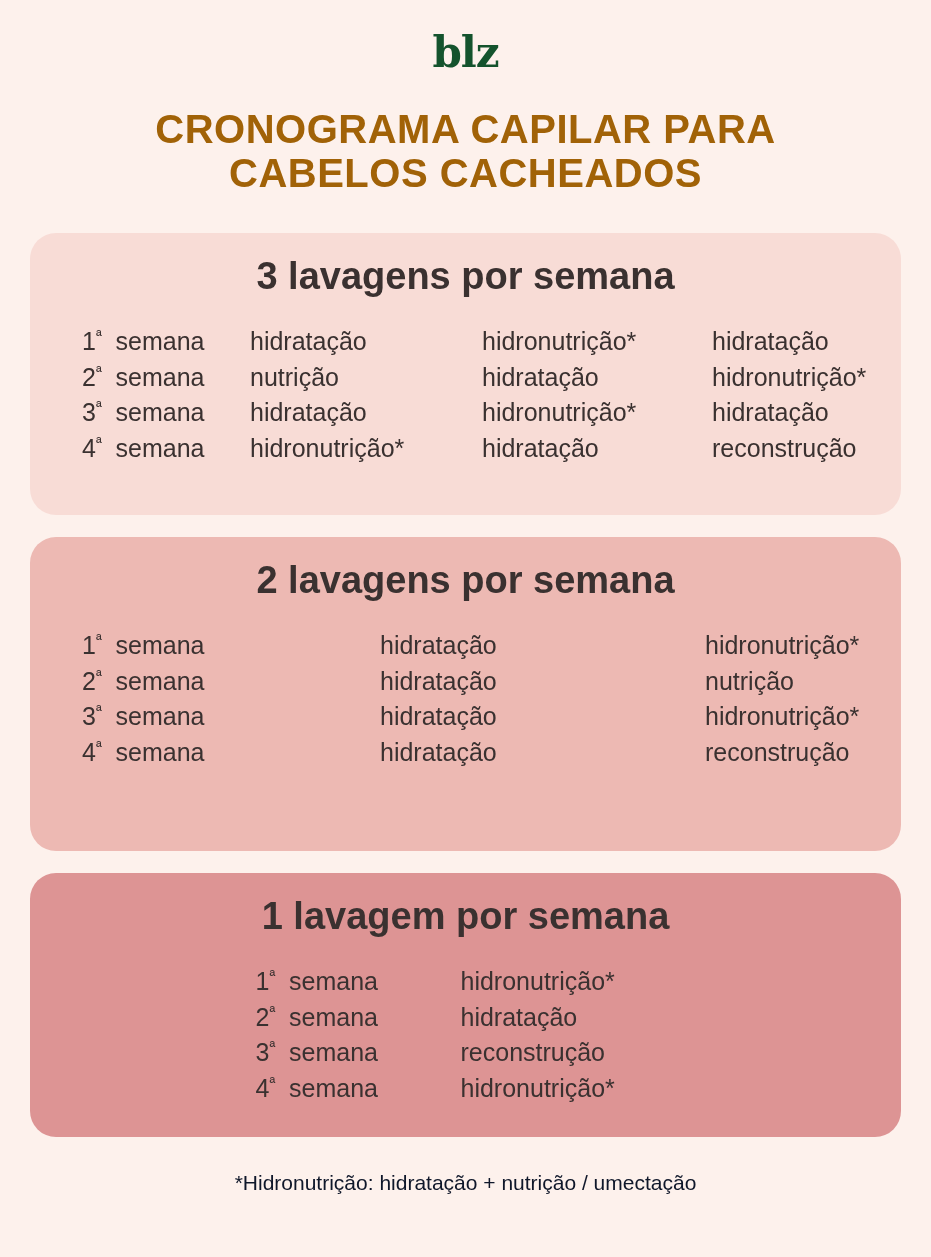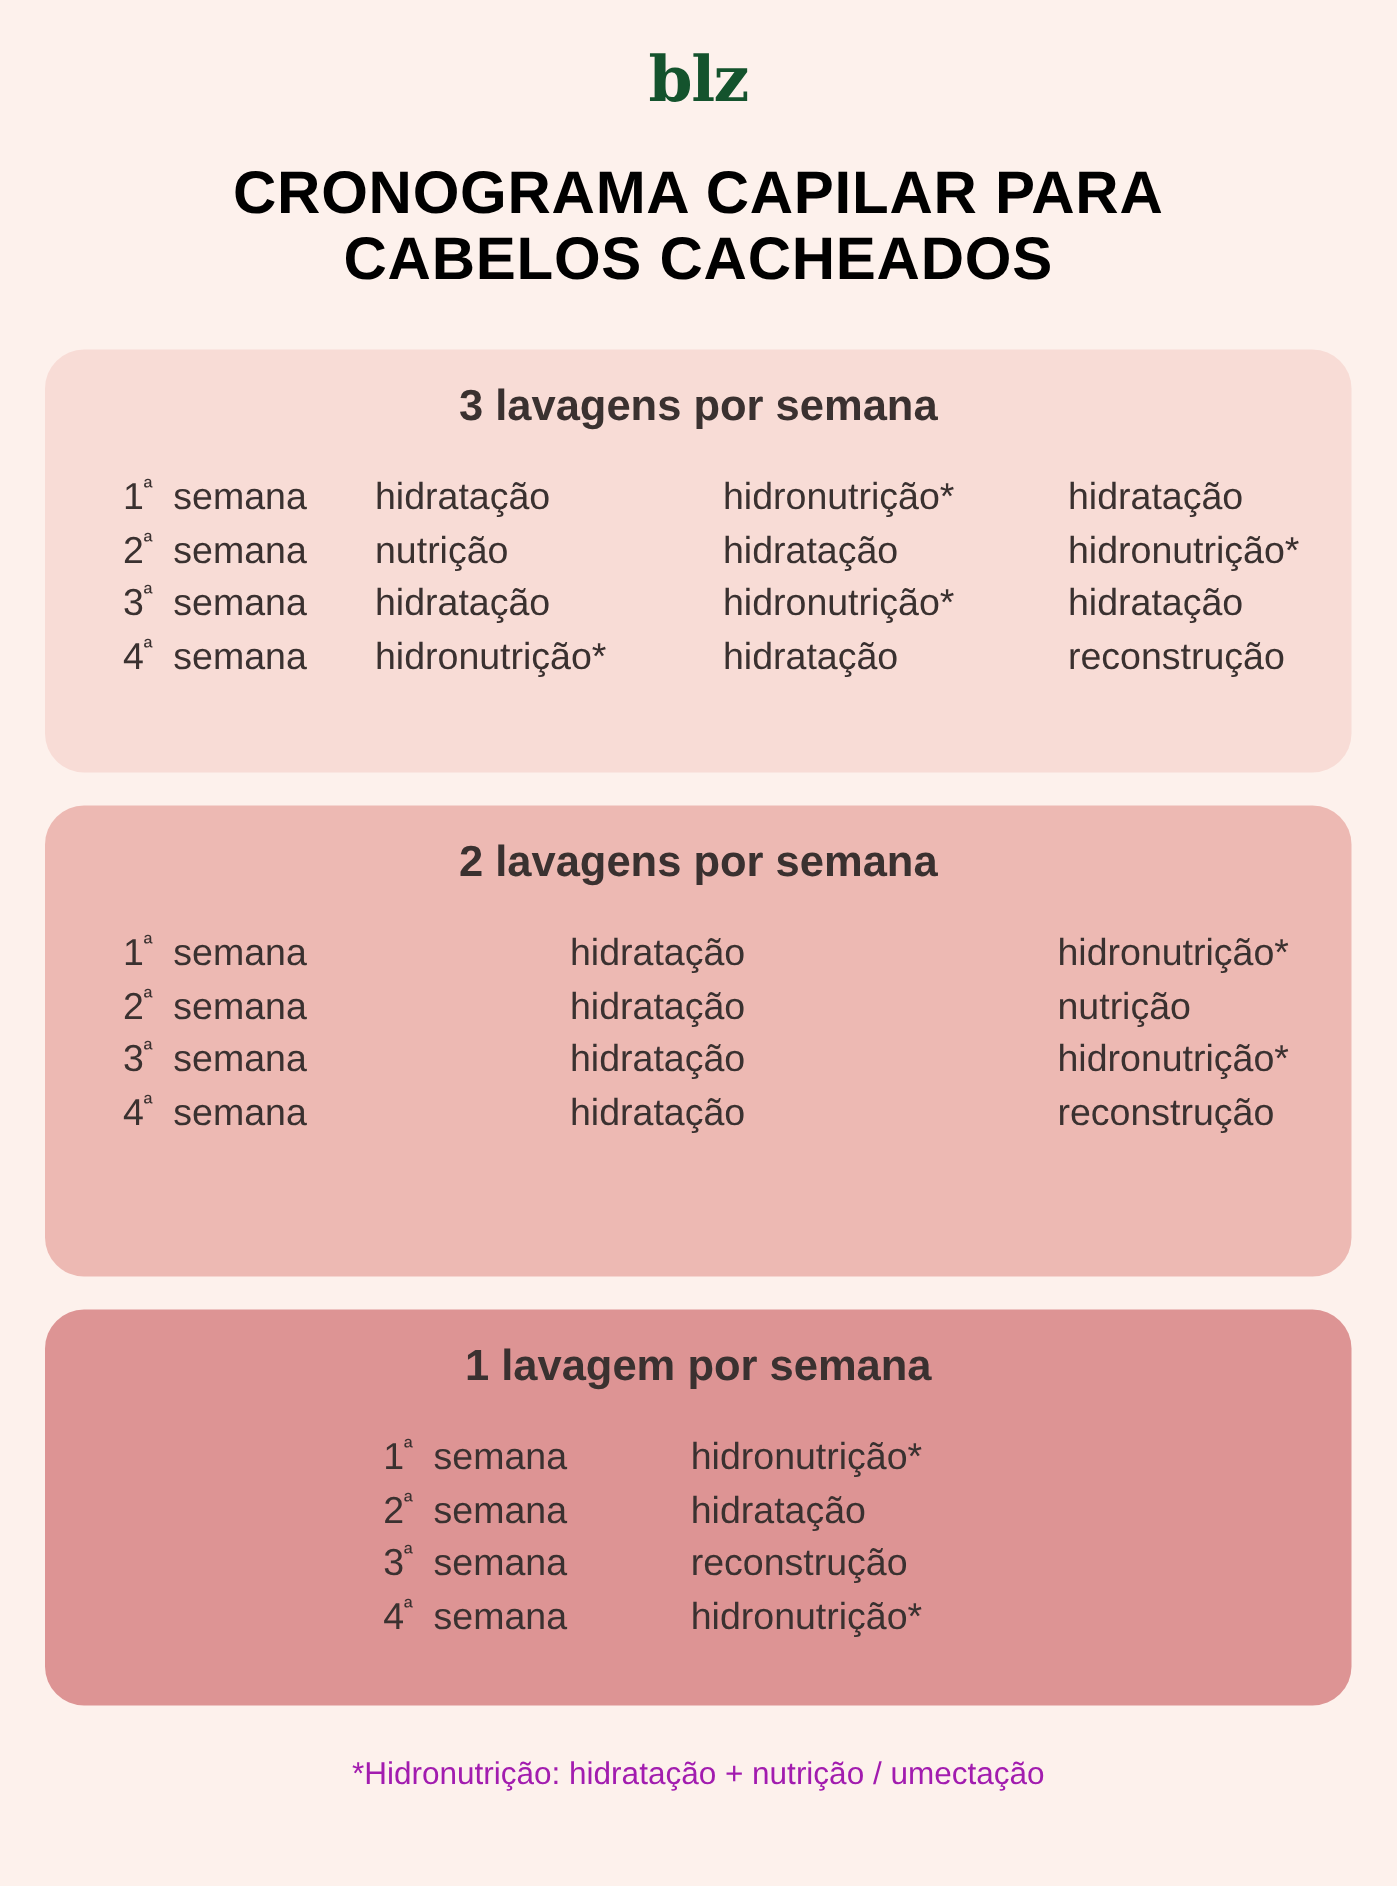--- a/index.html
+++ b/index.html
@@ -30,21 +30,21 @@
     letter-spacing: -1px;
     color: #14532d;
   }
   .title {
     text-align: center;
     margin-top: 30px;
     font-size: 40px;
     font-weight: bold;
     letter-spacing: 0.5px;
     line-height: 1.1;
-    color: #000000;
+    color: #a16207;
   }
   .title .line {
     display: block;
   }
   .card {
     border-radius: 26px;
     margin: 0 auto;
     box-sizing: border-box;
   }
   .card.c1 {
@@ -60,21 +60,21 @@
     height: 314px;
   }
   .card.c3 {
     background: #dd9494;
     margin-top: 22px;
     padding: 22px 30px 30px 30px;
     height: 264px;
   }
   .card-title {
     text-align: center;
-    font-size: 29px;
+    font-size: 38px;
     font-weight: bold;
     color: #3a3130;
     margin-bottom: 26px;
   }
   .rows {
     font-size: 25px;
     color: #3a3130;
   }
   .row {
     display: flex;
@@ -103,21 +103,21 @@
     display: flex;
     justify-content: center;
   }
   .c3 .rows { width: 420px; }
   .c3 .row .wk      { width: 205px; }
   .c3 .row .t0      { flex: 1; }
   .footnote {
     text-align: center;
     margin-top: 34px;
     font-size: 21px;
-    color: #a21caf;
+    color: #0f172a;
   }
 </style>
 </head>
 <body>
 
 <div class="page">
 
   <div class="brand">blz</div>
 
   <div class="title">

